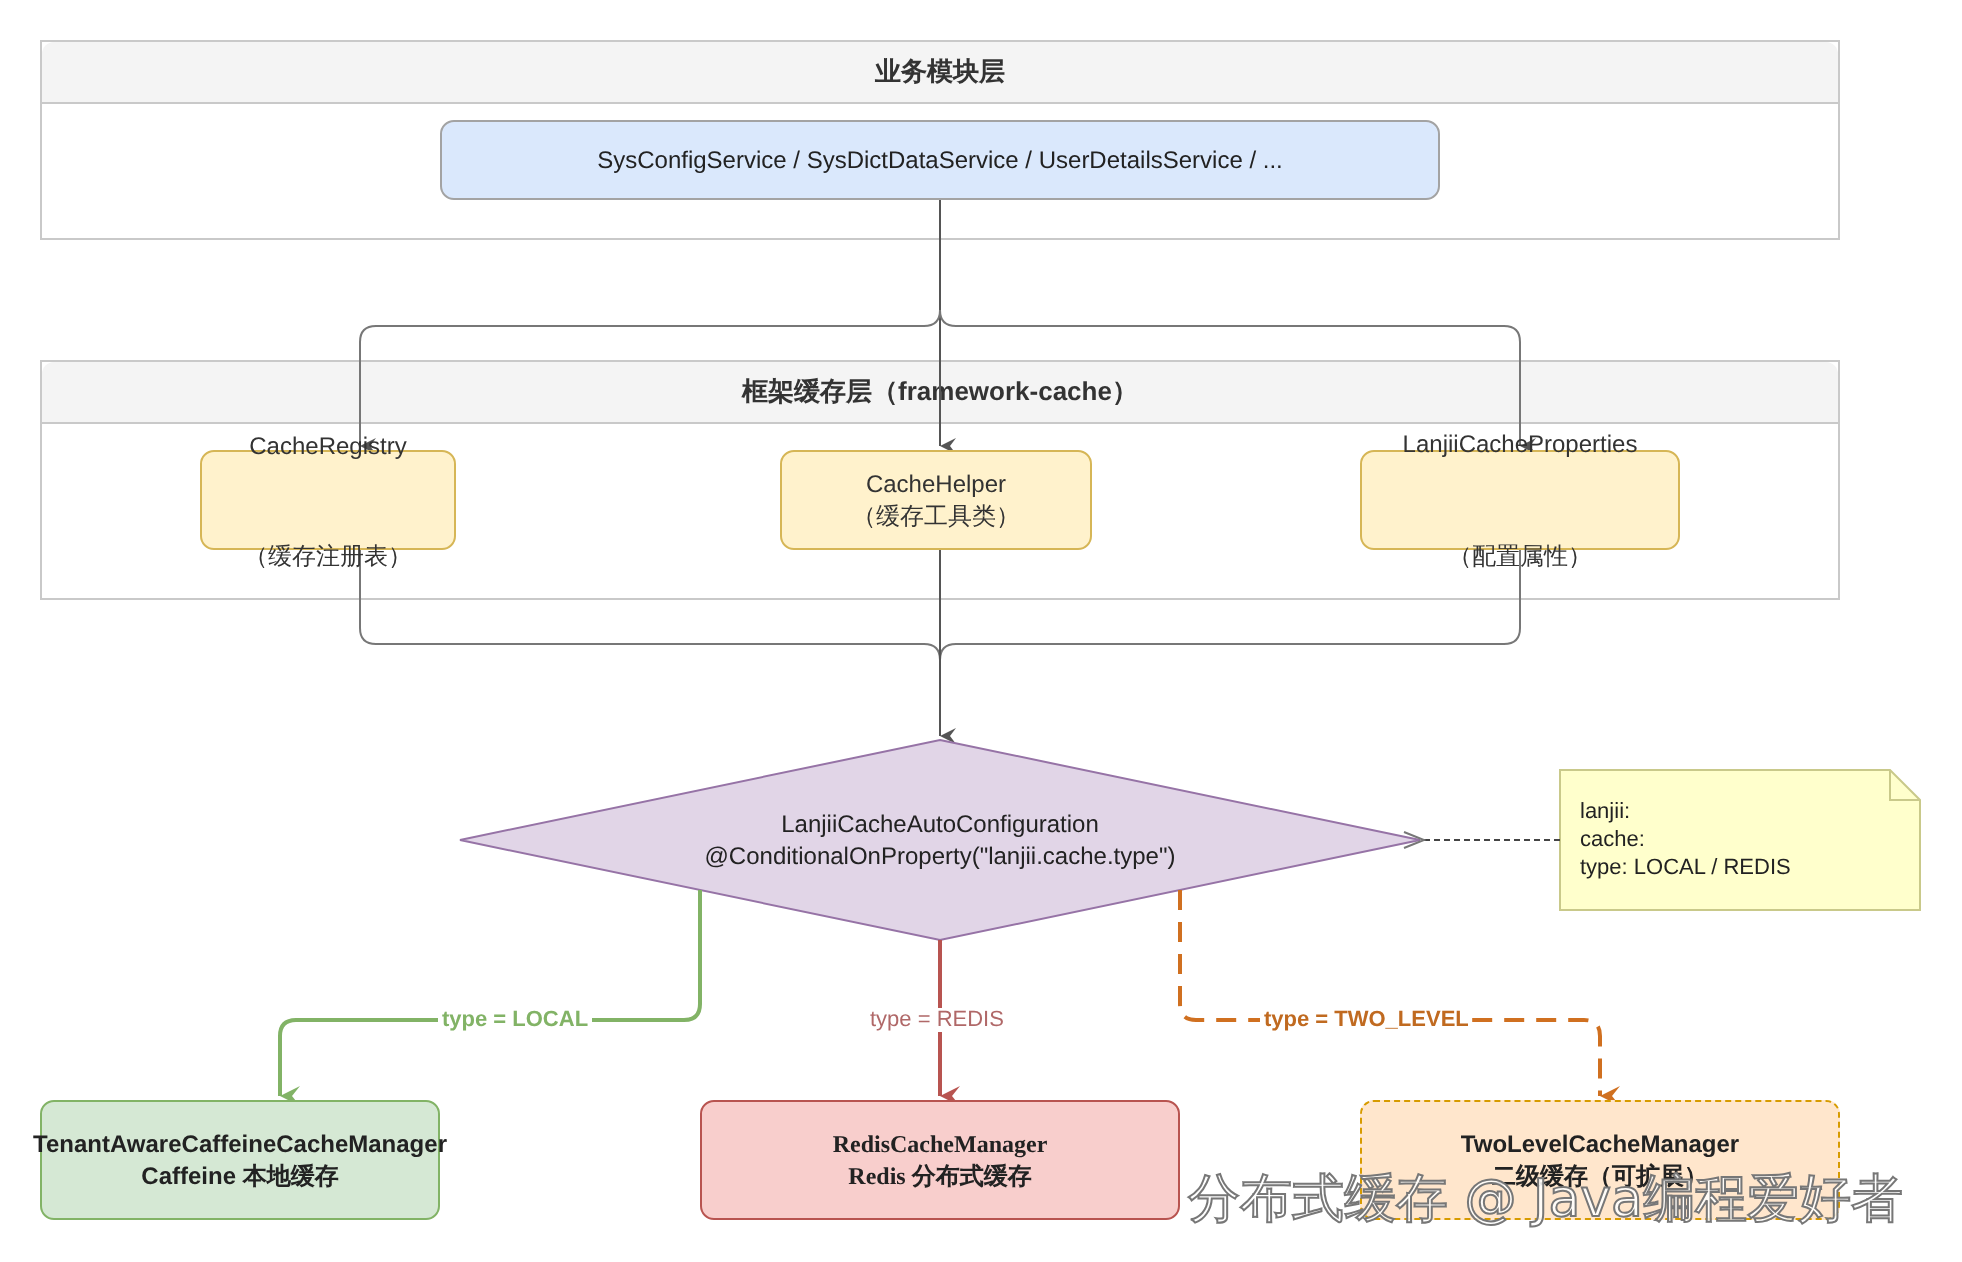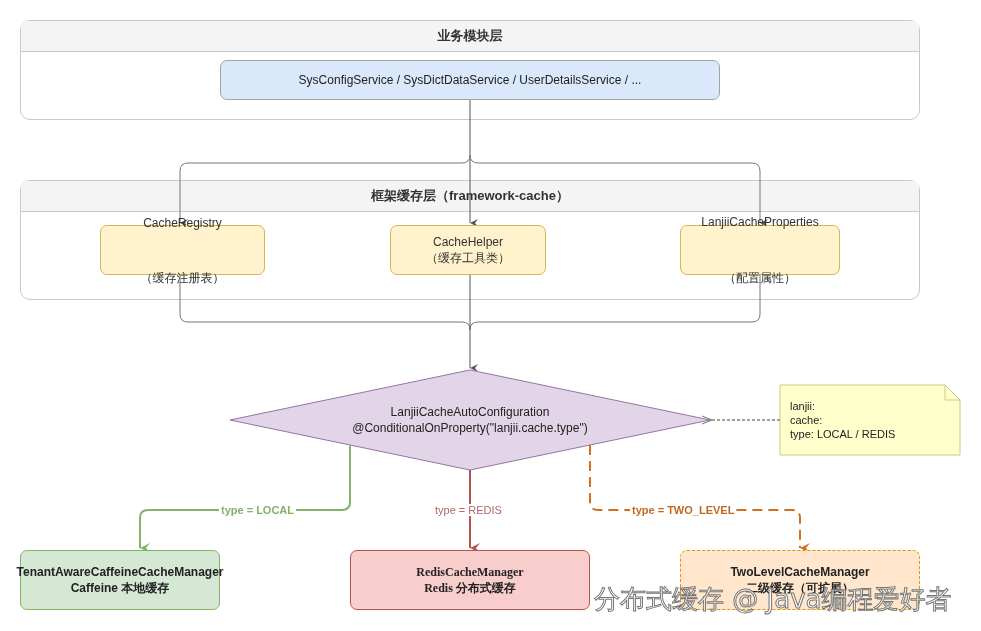--- a/index.html
+++ b/index.html
@@ -1,18 +1,18 @@
 <!DOCTYPE html>
 <html><head>
 <meta charset="utf-8">
 <style>
   html, body { margin:0; padding:0; background:#ffffff; }
   body { width:981px; height:631px; position:relative; overflow:hidden;
          font-family: "Liberation Sans", "DejaVu Sans", sans-serif; color:#222; }
-  .layer { position:absolute; border:1px solid #c9c9c9; border-radius:10px; background:#fff; box-sizing:border-box; }
+  .layer { position:absolute; border:1px solid #c9c9c9; border-radius:0; background:#fff; box-sizing:border-box; }
   .layer-head { position:absolute; left:0; right:0; top:0; height:30px; background:#f4f4f4;
                 border-bottom:1px solid #c9c9c9; border-radius:6px 6px 0 0;
                 display:flex; align-items:center; justify-content:center;
                 font-size:13px; font-weight:bold; color:#333; }
   .node { position:absolute; box-sizing:border-box; border-radius:7px; display:flex; flex-direction:column;
           align-items:center; justify-content:center; font-size:12px; line-height:16px; text-align:center; }
   .blue { background:#dae8fc; border:1px solid #a3a3a3; }
   .yellow { background:#fff2cc; border:1px solid #d6b656; color:#333; }
   .green { background:#d5e8d4; border:1px solid #82b366; font-weight:bold; }
   .red { background:#f8cecc; border:1px solid #b85450; font-weight:bold;font-family:Liberation Serif, serif; }
@@ -73,21 +73,21 @@
 
   <path d="M470,470 L470,548" stroke="#b85450" stroke-width="2" fill="none" marker-end="url(#arrRed)"></path>
 
   <path d="M590,445 L590,502 Q590,510 598,510 L792,510 Q800,510 800,518 L800,548" stroke="#d07020" stroke-width="2" stroke-dasharray="10,6" fill="none" marker-end="url(#arrOrange)"></path>
 </svg>
 
 <div class="node blue" style="left:220px;top:60px;width:500px;height:40px;">
   <span>SysConfigService / SysDictDataService / UserDetailsService / ...</span>
 </div>
 
-<div class="node yellow" style="left:100px;top:225px;width:165px;height:50px;gap:39px;">
+<div class="node yellow" style="left:100px;top:225px;width:128px;height:50px;gap:39px;">
   <span>CacheRegistry</span>
   <span>（缓存注册表）</span>
 </div>
 <div class="node yellow" style="left:390px;top:225px;width:156px;height:50px;">
   <span>CacheHelper</span>
   <span>（缓存工具类）</span>
 </div>
 <div class="node yellow" style="left:680px;top:225px;width:160px;height:50px;gap:40px;">
   <span>LanjiiCacheProperties</span>
   <span>（配置属性）</span>

